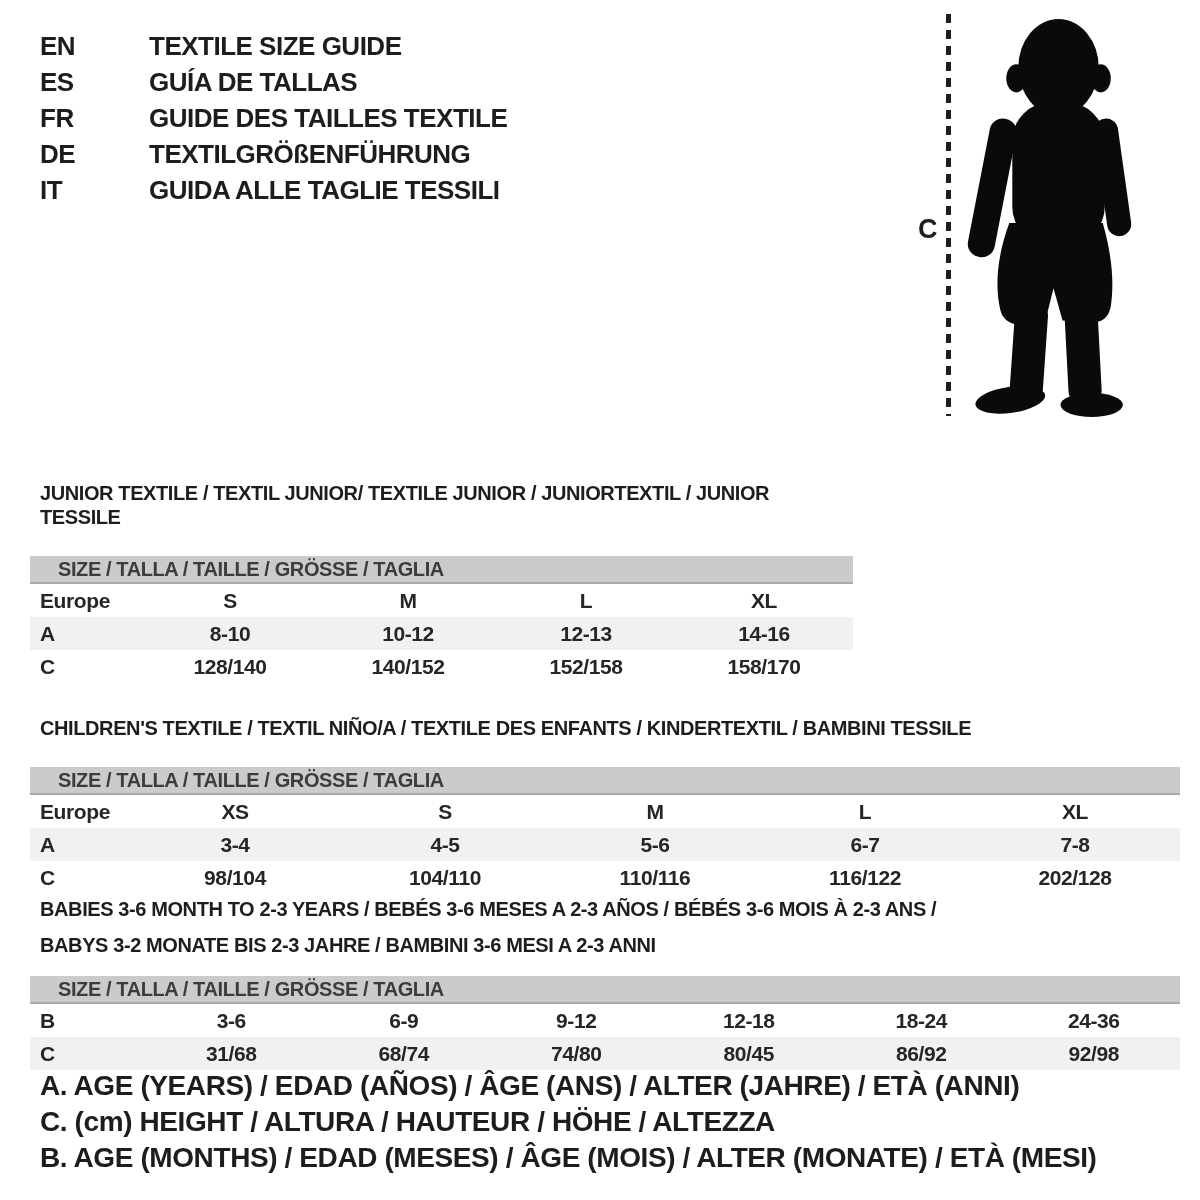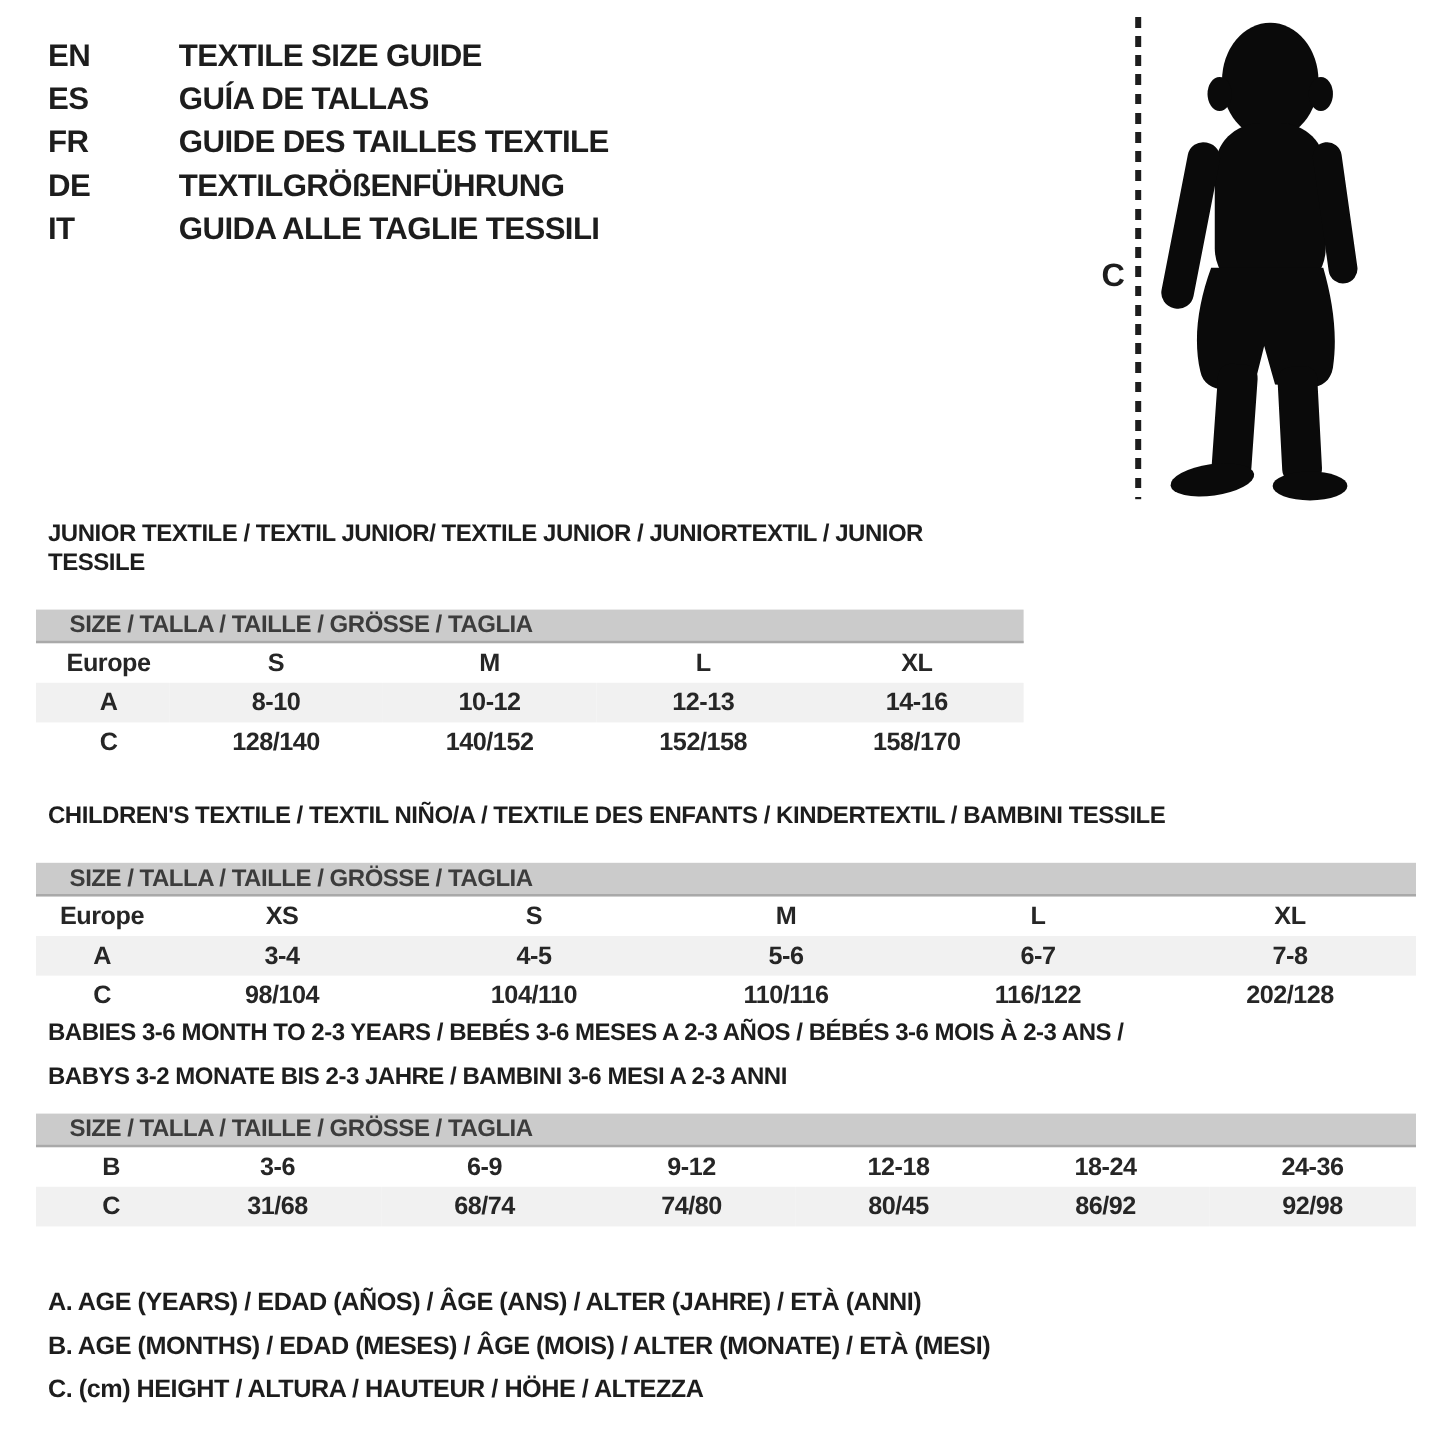--- a/index.html
+++ b/index.html
@@ -22,46 +22,46 @@
   .lang-code{width:78px;}
   
   .figure-area{position:absolute;left:900px;top:0;width:300px;height:430px;}
   .dash-line{
     position:absolute;left:46px;top:14px;width:5px;height:402px;
     background:repeating-linear-gradient(to bottom,var(--ink) 0 9px,transparent 9px 16px);
   }
   .c-label{position:absolute;left:18px;top:214px;font-size:27px;}
   .silhouette{position:absolute;left:58px;top:10px;width:190px;height:410px;}
   
-  .size-section{position:absolute;left:30px;}
+  .size-section{position:absolute;left:30px;margin-top:48px;}
   #sec-junior{top:433px;width:823px;}
   #sec-children{top:668px;width:1150px;}
   #sec-babies{top:843px;width:1150px;}
   .section-title{font-size:20px;line-height:24px;letter-spacing:-0.4px;padding-left:10px;}
   .section-title .title-line{display:block;}
   #sec-babies .section-title .title-line{line-height:36px;}
   .size-bar{
     margin-top:27px;height:28px;line-height:26px;
     background:var(--bar-bg);border-bottom:2px solid var(--bar-edge);
     color:var(--bar-text);font-size:20px;letter-spacing:-0.4px;padding-left:28px;
   }
   #sec-babies .size-bar{margin-top:13px;}
   table.size-table{width:100%;border-collapse:collapse;table-layout:fixed;}
   table.size-table td{
     height:33px;text-align:center;vertical-align:middle;
     font-size:21px;letter-spacing:-0.4px;color:#262626;
   }
-  table.size-table td.label-cell{text-align:center;padding-left:10px;}
+  table.size-table td.label-cell{text-align:left;padding-left:10px;}
   tr.shaded{background:var(--shade);}
   #sec-junior   col.label-col{width:111px;}
   #sec-children col.label-col{width:100px;}
   #sec-babies   col.label-col{width:115px;}
   
   .footnotes{position:absolute;left:40px;top:1068px;}
-  .footnote-line{font-size:21px;line-height:36px;letter-spacing:-0.4px;}
+  .footnote-line{font-size:28px;line-height:36px;letter-spacing:-0.4px;}
 </style>
 </head>
 <body>
 
 <div class="lang-block">
     <div class="lang-row">
       <span class="lang-code">EN</span>
       <span>TEXTILE SIZE GUIDE</span>
     </div>
     <div class="lang-row">
@@ -203,15 +203,15 @@
           <td>80/45</td>
           <td>86/92</td>
           <td>92/98</td>
         </tr>
       </tbody>
   </table>
 </section>
 
 <div class="footnotes">
     <div class="footnote-line">A. AGE (YEARS) / EDAD (AÑOS) / ÂGE (ANS) / ALTER (JAHRE) / ETÀ (ANNI)</div>
+    <div class="footnote-line">C. (cm) HEIGHT / ALTURA / HAUTEUR / HÖHE / ALTEZZA</div>
     <div class="footnote-line">B. AGE (MONTHS) / EDAD (MESES) / ÂGE (MOIS) / ALTER (MONATE) / ETÀ (MESI)</div>
-    <div class="footnote-line">C. (cm) HEIGHT / ALTURA / HAUTEUR / HÖHE / ALTEZZA</div>
   </div>
 
 </body></html>

